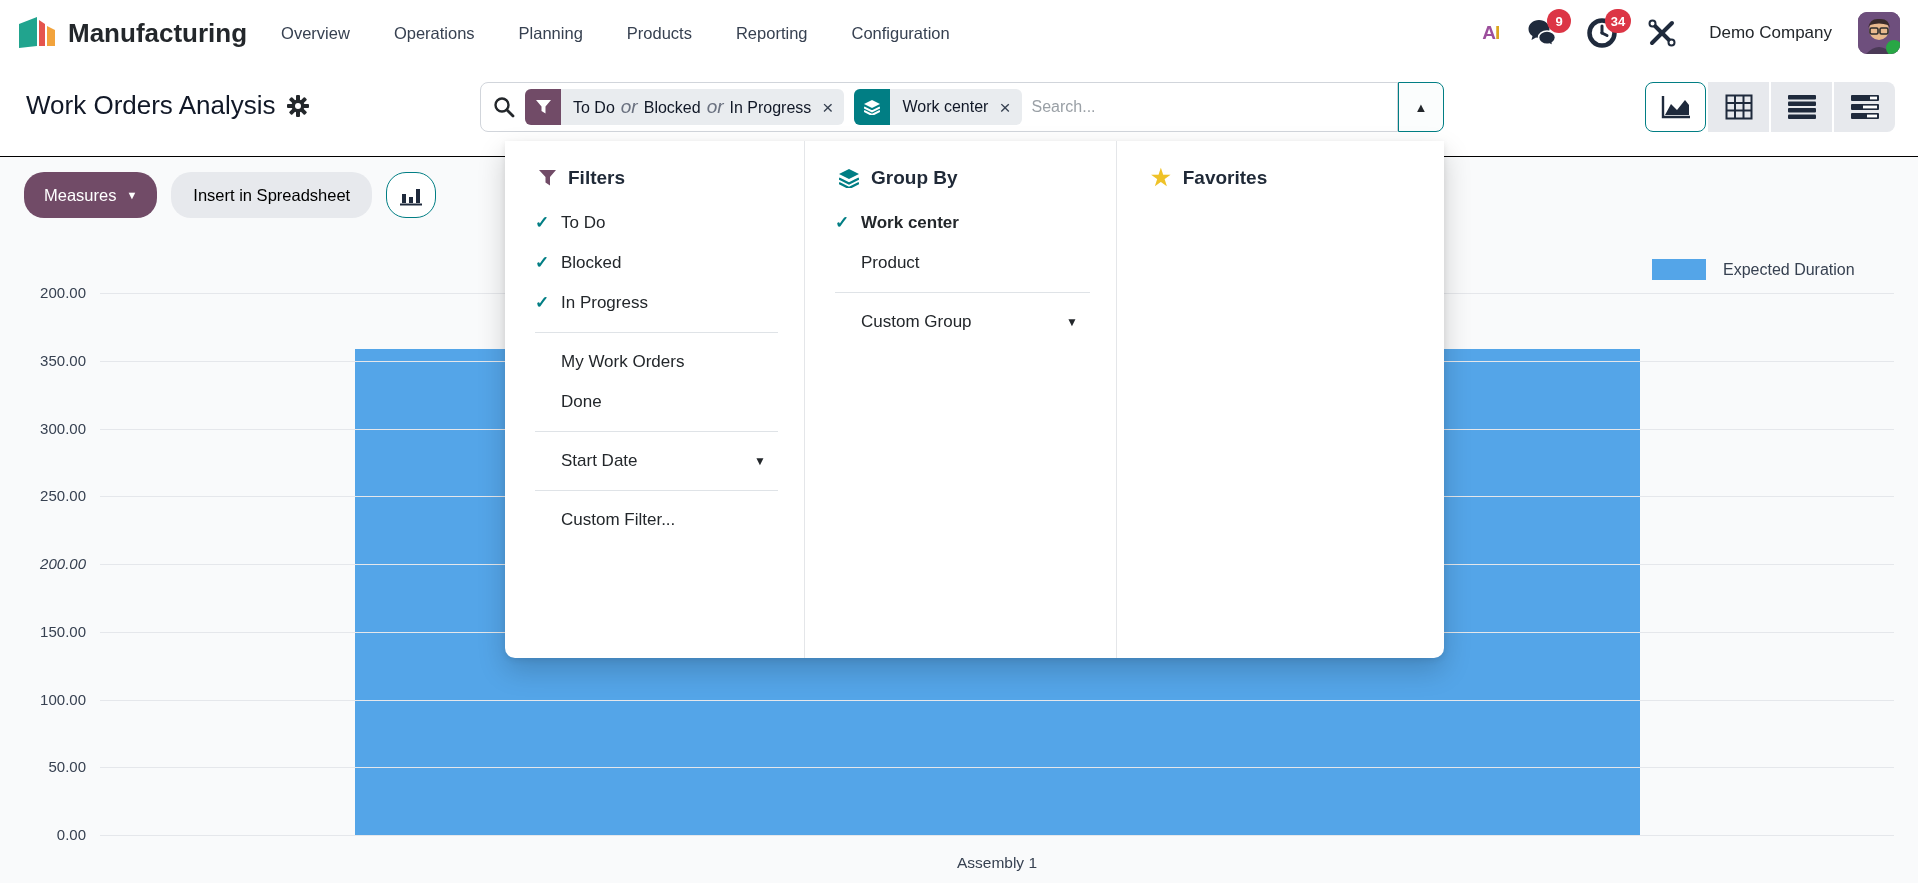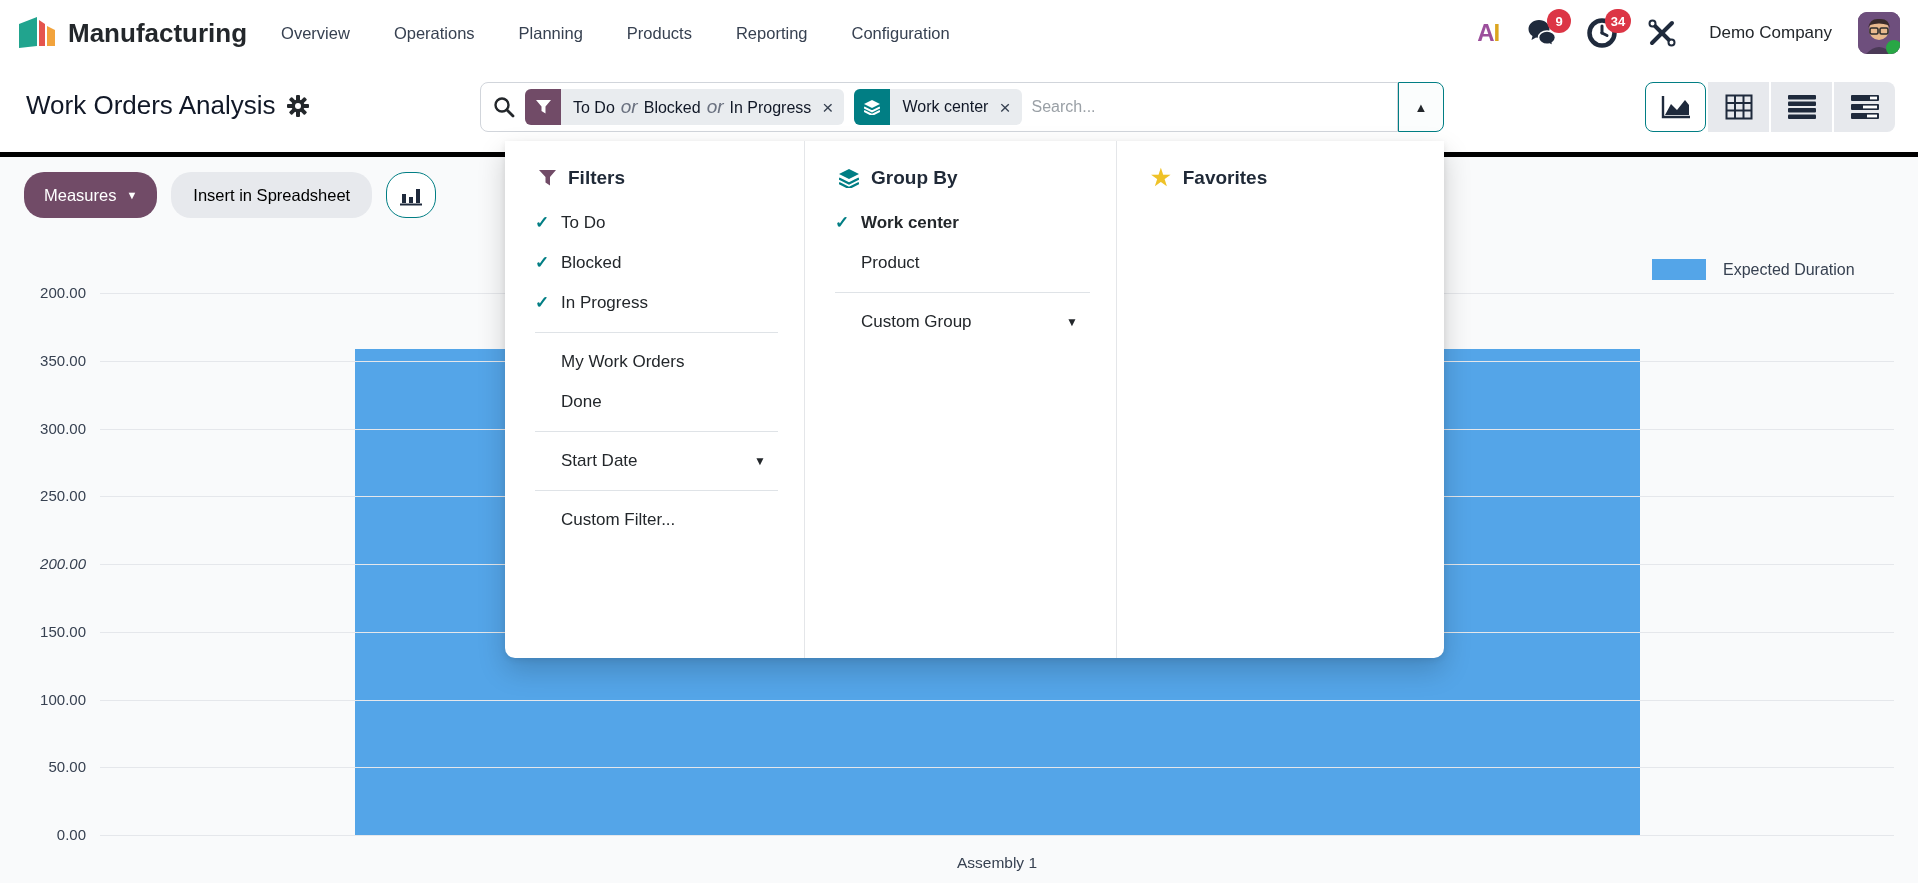--- a/index.html
+++ b/index.html
@@ -8,31 +8,31 @@
   .page { position:relative; width:1918px; height:883px; overflow:hidden; background:#fff; }
 
   
   .navbar { height:66px; background:#fff; display:flex; align-items:center; justify-content:space-between; padding:0 18px 0 16px; }
   .nav-left { display:flex; align-items:center; }
   .logo { width:40px; height:36px; margin-right:12px; cursor:pointer; }
   .brand { font-size:26px; font-weight:700; color:#23272b; margin-right:34px; cursor:pointer; }
   .menu { display:flex; align-items:center; gap:44px; }
   .menu span { font-size:16.5px; color:#374151; cursor:pointer; }
   .nav-right { display:flex; align-items:center; gap:26px; }
-  .ai-logo { font-size:24px; font-weight:800; cursor:pointer; letter-spacing:-1px; }
+  .ai-logo { font-size:19px; font-weight:800; cursor:pointer; letter-spacing:-1px; }
   .ai-logo .a { color:#9c4f9c; }
   .ai-logo .i { color:#dca51f; }
   .icon-btn { position:relative; width:34px; height:34px; display:flex; align-items:center; justify-content:center; cursor:pointer; }
   .badge { position:absolute; top:-7px; right:-12px; min-width:24px; height:24px; padding:0 6px; background:#dc3545; color:#fff; font-size:13px; font-weight:700; border-radius:12px; display:flex; align-items:center; justify-content:center; }
   .company { font-size:17px; color:#23272b; cursor:pointer; margin-left:4px; }
   .avatar { position:relative; width:42px; height:42px; border-radius:9px; background:#6e4f7d; overflow:hidden; cursor:pointer; }
   .status-dot { position:absolute; right:-2px; bottom:-2px; width:16px; height:16px; border-radius:50%; background:#28a745; }
 
   
-  .control-row { position:relative; height:91px; background:#fff; border-bottom:5px solid #000000; }
+  .control-row { position:relative; height:91px; background:#fff; border-bottom:1px solid #000000; }
   .title-wrap { position:absolute; left:26px; top:24px; display:flex; align-items:center; gap:12px; }
   .page-title { font-size:26px; font-weight:400; color:#111827; }
   .gear-btn { cursor:pointer; display:flex; align-items:center; }
 
   .searchbar { position:absolute; left:480px; top:16px; width:918px; height:50px; background:#fff; border:1px solid #d1d5db; border-radius:8px 0 0 8px; display:flex; align-items:center; padding-left:12px; overflow:hidden; }
   .facet { display:flex; align-items:center; background:#e9ecef; border-radius:6px; height:36px; margin-right:10px; overflow:hidden; flex-shrink:0; }
   .facet-icon { width:36px; height:36px; display:flex; align-items:center; justify-content:center; }
   .facet-icon.purple { background:#714b67; }
   .facet-icon.teal { background:#017e84; }
   .facet-label { padding:0 8px 0 12px; font-size:16px; color:#111827; white-space:nowrap; }

